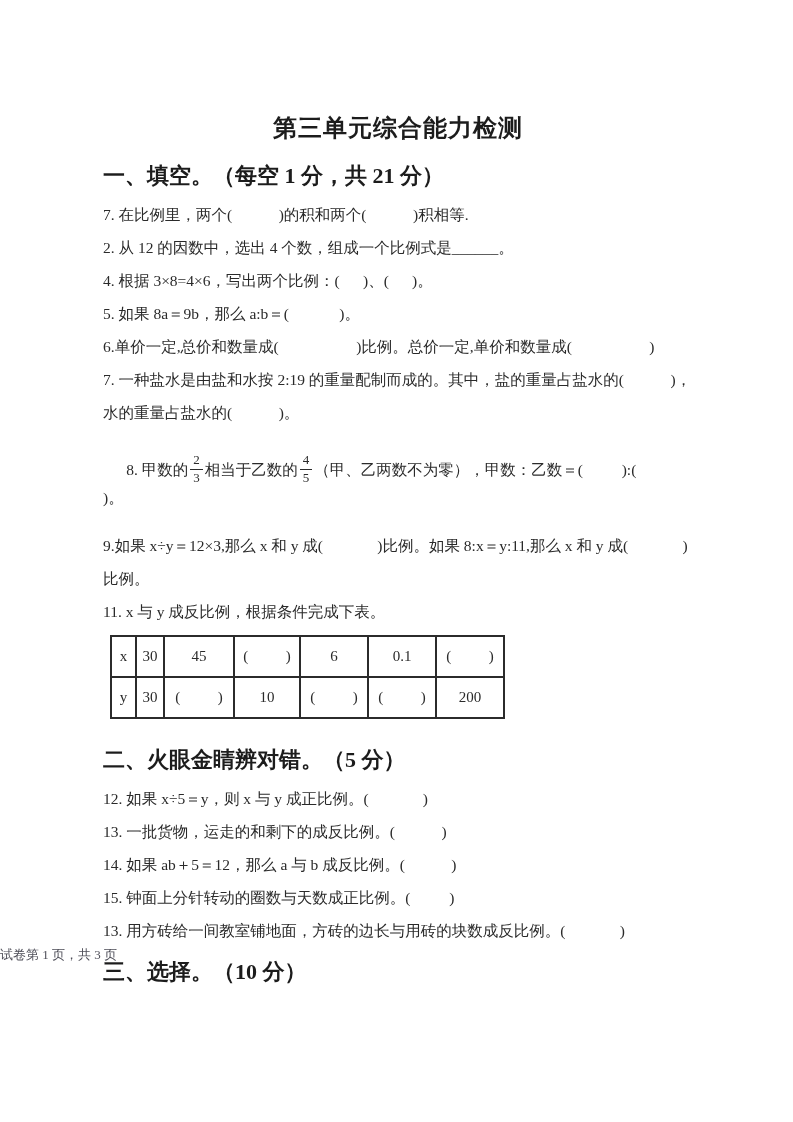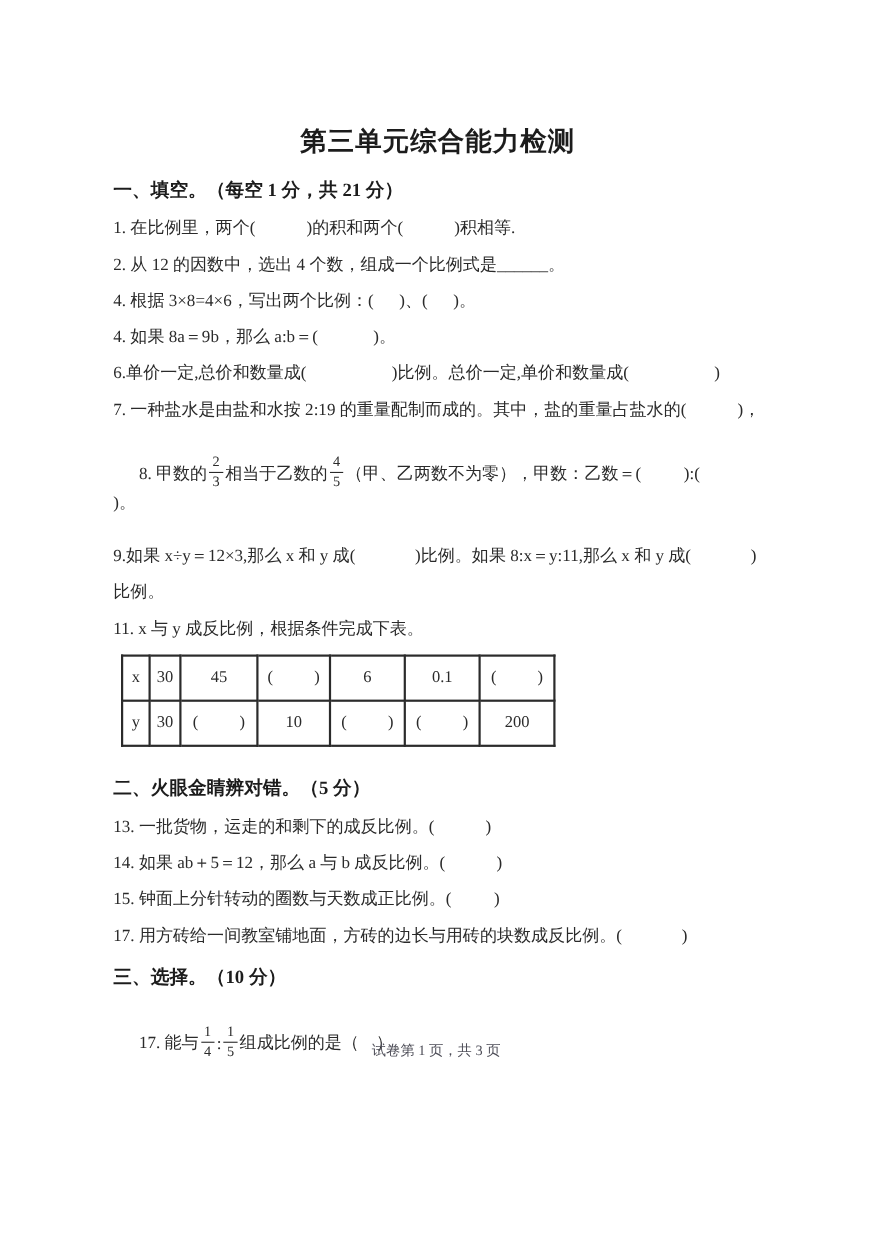--- a/index.html
+++ b/index.html
@@ -20,21 +20,21 @@
   }
   .title {
     font-size: 24px;
     font-weight: bold;
     color: #1c1c1c;
     text-align: center;
     letter-spacing: 1px;
     margin: 0 0 17px 0;
   }
   .sec {
-    font-size: 17px;
+    font-size: 22px;
     font-weight: bold;
     color: #1c1c1c;
     margin: 17px 0 14px 0;
     white-space: pre-wrap;
   }
   .q-line {
     font-size: 15.5px;
     line-height: 19px;
     margin: 0 0 14px 0;
     white-space: pre-wrap;
@@ -66,43 +66,44 @@
     font-size: 15px;
     padding: 0;
     white-space: pre;
     overflow: hidden;
   }
   .footer {
     position: absolute;
     left: 0;
     right: 0;
     bottom: 30px;
-    text-align: center;
+    text-align: left;
     font-size: 13px;
     color: #4e4e58;
   }
 </style>
 </head>
 <body>
 
 <div class="page">
   <div class="content">
 
     <h1 class="title">第三单元综合能力检测</h1>
 
     <h2 class="sec">一、填空。（每空 1 分，共 21 分）</h2>
 
-    <div class="q-line">1. 在比例里，两个(            )的积和两个(            )积相等.</div>
+    <div class="q-line">7. 在比例里，两个(            )的积和两个(            )积相等.</div>
     <div class="q-line">2. 从 12 的因数中，选出 4 个数，组成一个比例式是______。</div>
     <div class="q-line">4. 根据 3×8=4×6，写出两个比例：(      )、(      )。</div>
-    <div class="q-line">4. 如果 8a＝9b，那么 a:b＝(             )。</div>
+    <div class="q-line">5. 如果 8a＝9b，那么 a:b＝(             )。</div>
 
     <div class="q-line">6.单价一定,总价和数量成(                    )比例。总价一定,单价和数量成(                    )</div>
 
     <div class="q-line">7. 一种盐水是由盐和水按 2:19 的重量配制而成的。其中，盐的重量占盐水的(            )，</div>
+    <div class="q-line">水的重量占盐水的(            )。</div>
 
     <div class="q-line frac-line">
       <span>8. 甲数的</span><span class="frac"><span class="fnum">2</span><span class="fden">3</span></span><span>相当于乙数的</span><span class="frac"><span class="fnum">4</span><span class="fden">5</span></span><span>（甲、乙两数不为零），甲数：乙数＝(          ):(          )。</span>
     </div>
 
     <div class="q-line">9.如果 x÷y＝12×3,那么 x 和 y 成(              )比例。如果 8:x＝y:11,那么 x 和 y 成(              )</div>
     <div class="q-line">比例。</div>
 
     <div class="q-line">11. x 与 y 成反比例，根据条件完成下表。</div>
 
@@ -133,24 +134,25 @@
           <td>10</td>
           <td>(          )</td>
           <td>(          )</td>
           <td>200</td>
         </tr>
       </tbody>
     </table>
 
     <h2 class="sec">二、火眼金睛辨对错。（5 分）</h2>
 
+    <div class="q-line">12. 如果 x÷5＝y，则 x 与 y 成正比例。(              )</div>
     <div class="q-line">13. 一批货物，运走的和剩下的成反比例。(            )</div>
     <div class="q-line">14. 如果 ab＋5＝12，那么 a 与 b 成反比例。(            )</div>
     <div class="q-line">15. 钟面上分针转动的圈数与天数成正比例。(          )</div>
-    <div class="q-line">17. 用方砖给一间教室铺地面，方砖的边长与用砖的块数成反比例。(              )</div>
+    <div class="q-line">13. 用方砖给一间教室铺地面，方砖的边长与用砖的块数成反比例。(              )</div>
 
     <h2 class="sec">三、选择。（10 分）</h2>
 
     <div class="q-line frac-line">
       <span>17. 能与</span><span class="frac"><span class="fnum">1</span><span class="fden">4</span></span><span class="vmid">:</span><span class="frac"><span class="fnum">1</span><span class="fden">5</span></span><span>组成比例的是（　）。</span>
     </div>
 
   </div>
 
   <div class="footer">试卷第 1 页，共 3 页</div>

